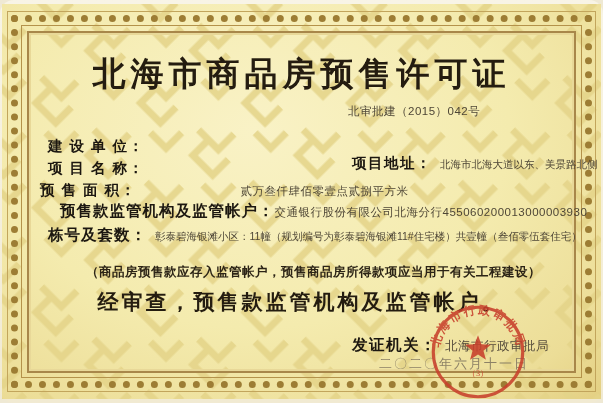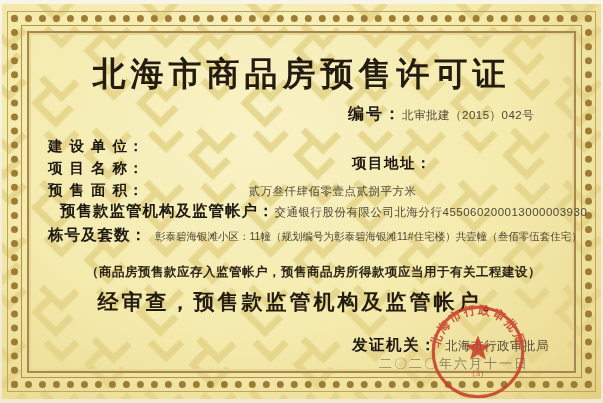--- a/index.html
+++ b/index.html
@@ -4,20 +4,21 @@
 <style>
   html,body{margin:0;padding:0;}
   body{
     width:603px;height:403px;overflow:hidden;
     font-family:"Liberation Sans","DejaVu Sans",sans-serif;
     background:#efe9d4;
   }
   .photo{
     position:relative;width:603px;height:403px;
     background:linear-gradient(180deg,#f8f4e6 0%,#f1ead2 100%);
+    border-radius:14px;
   }
   
   .paper{
     position:absolute;left:2px;top:4px;right:2px;bottom:4px;
     background:radial-gradient(ellipse at 42% 32%,#f9f2c6 0%,#f4ebae 52%,#ecdd97 85%,#e3cf82 100%);
   }
   .wm{position:absolute;left:0;top:0;width:100%;height:100%;}
   
   .outer-line{position:absolute;left:5px;top:7px;right:5px;bottom:7px;border:1px solid #c2a55c;}
   .chain{position:absolute;left:9px;top:11px;right:9px;bottom:11px;border:7px dotted #9d7d34;}
@@ -35,21 +36,21 @@
   }
   .row{display:flex;align-items:baseline;}
   .lbl{font-weight:bold;color:#1c1710;font-size:14.5px;letter-spacing:1.5px;}
   .lbl-lg{font-weight:bold;color:#1c1710;font-size:15.5px;letter-spacing:1px;}
   .val{color:#4e4636;font-size:11.5px;letter-spacing:0.5px;}
   .val-sm{color:#4e4636;font-size:10.5px;letter-spacing:0;}
   .no-row{left:346px;top:100px;}
   .no-row .lbl{font-size:16px;letter-spacing:2px;}
   .r1{left:46px;top:133px;}
   .r2{left:46px;top:155px;}
-  .r3{left:46px;top:177px;gap:48px;}
+  .r3{left:38px;top:177px;gap:48px;}
   .r4{left:350px;top:150px;}
   .r5{left:350px;top:173px;}
   .r5 .val-wrap{white-space:normal;width:152px;line-height:1.25;}
   .r6{left:58px;top:197px;}
   .r7{left:46px;top:221px;}
   .gap{display:inline-block;width:8px;}
   .note{
     left:0;right:0;top:260px;text-align:center;
     font-size:12.5px;font-weight:bold;color:#2c2416;letter-spacing:0.5px;padding-left:24px;
   }
@@ -87,41 +88,41 @@
     </svg>
 
     <div class="outer-line"></div>
     <div class="chain"></div>
     <div class="chain2"></div>
     <div class="inner-box"></div>
 
     <div class="t title">北海市商品房预售许可证</div>
 
     <div class="t row no-row">
-      <span class="lbl">编号：</span>
       <span class="val">北审批建（2015）042号</span>
     </div>
 
     <div class="t row r1">
       <span class="lbl">建 设 单 位：</span>
       <span class="gap"></span>
     </div>
     <div class="t row r2">
       <span class="lbl">项 目 名 称：</span>
       <span class="gap"></span>
     </div>
     <div class="t row r3">
       <span class="lbl">预 售 面 积：</span>
       <span class="gap"></span>
       <span class="val">贰万叁仟肆佰零壹点贰捌平方米</span>
     </div>
 
     <div class="t row r4">
       <span class="lbl">项目地址：</span>
       <span class="gap"></span>
+      <span class="val-sm">北海市北海大道以东、美景路北侧</span>
     </div>
 
     <div class="t row r6">
       <span class="lbl-lg">预售款监管机构及监管帐户：</span>
       <span class="val">交通银行股份有限公司北海分行455060200013000003930</span>
     </div>
     <div class="t row r7">
       <span class="lbl-lg">栋号及套数：</span>
       <span class="gap"></span>
       <span class="val-sm">彰泰碧海银滩小区：11幢（规划编号为彰泰碧海银滩11#住宅楼）共壹幢（叁佰零伍套住宅）</span>

